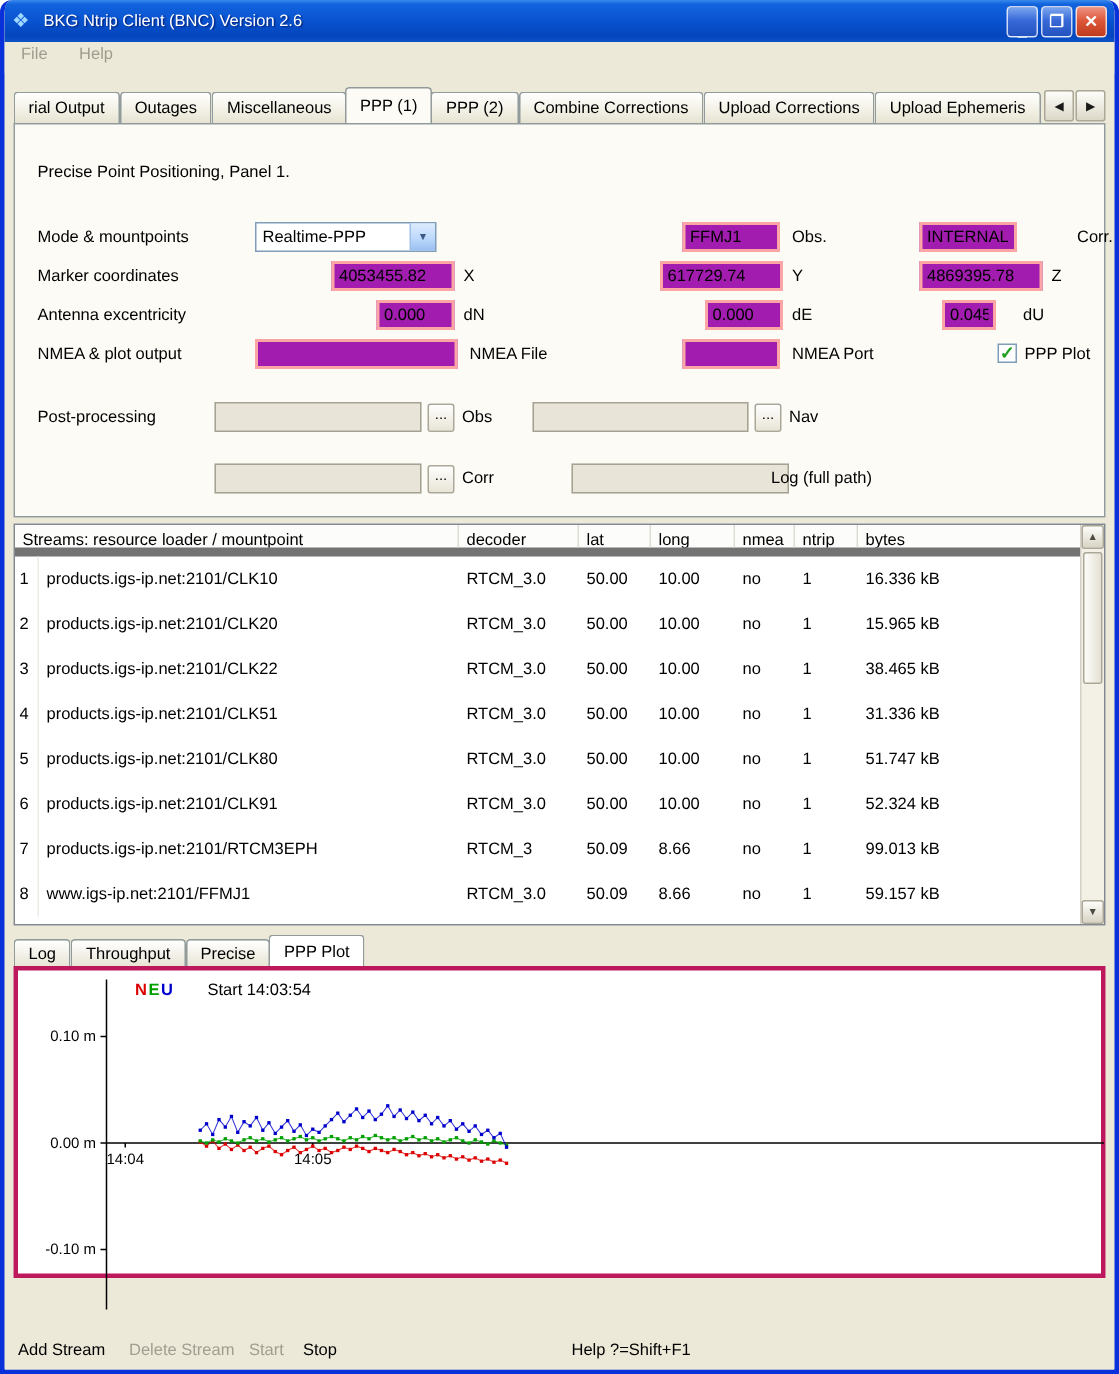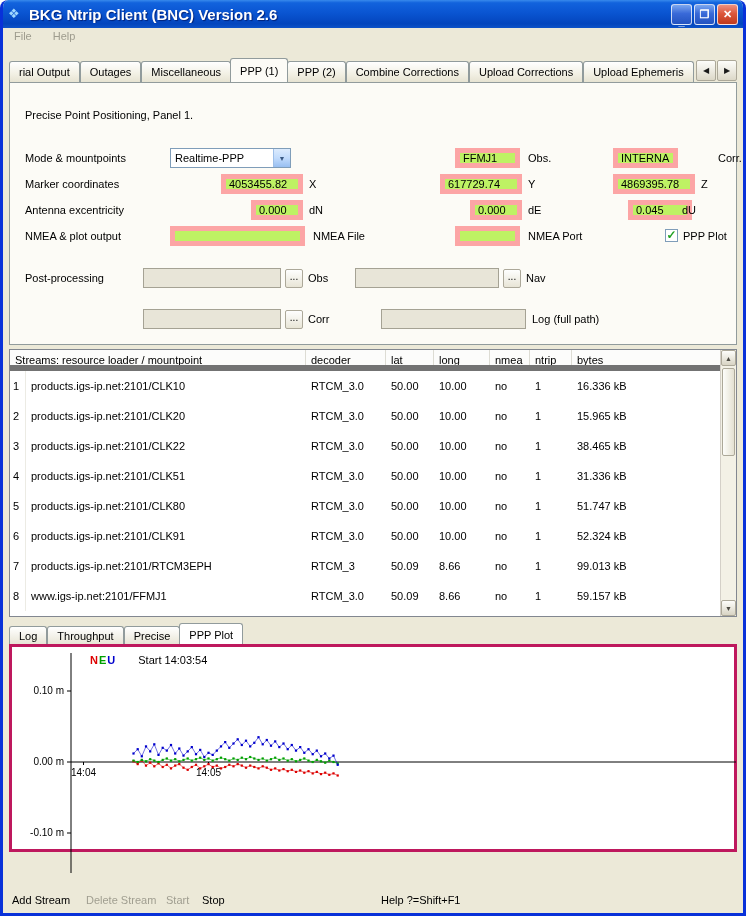--- a/index.html
+++ b/index.html
@@ -12,21 +12,21 @@
     border-radius:8px 8px 0 0; background:#ece9d8; overflow:hidden;
   }
 
   
   .titlebar {
     height:28px; display:flex; align-items:center; padding:0 5px;
     background: linear-gradient(180deg,#388aec 0%,#1263dd 10%,#0a55d2 45%,#0345bd 85%,#0d53c8 100%);
     border-radius:5px 5px 0 0;
   }
   .title-icon { width:18px; height:16px; color:#9fd8ff; font-size:13px; line-height:16px; margin-right:3px; }
-  .title-text { color:#fff; font-weight:bold; font-size:15px; text-shadow:1px 1px 1px #00227a; flex:1; white-space:nowrap; overflow:hidden; }
+  .title-text { color:#fff; font-weight:normal; font-size:11px; text-shadow:1px 1px 1px #00227a; flex:1; white-space:nowrap; overflow:hidden; }
   .win-btn {
     width:21px; height:21px; margin-left:2px; border:1px solid rgba(255,255,255,.75); border-radius:3px;
     color:#fff; font-weight:bold; font-size:11px; display:flex; align-items:center; justify-content:center;
     background: linear-gradient(180deg,#7ba7ef 0%,#3969d8 45%,#2353c0 100%); cursor:default;
   }
   .win-btn.min span { align-self:flex-end; line-height:6px; }
   .win-btn.close { background: linear-gradient(180deg,#ee9180 0%,#dd573b 45%,#c03a1d 100%); }
 
   
   .menubar { height:21px; display:flex; align-items:flex-start; padding-left:9px; gap:17px; background:#ece9d8; }
@@ -50,21 +50,21 @@
     display:flex; align-items:center; justify-content:center; font-size:8px; color:#1a1a1a; margin-left:1px; border-radius:2px;
   }
 
   
   .pane {
     position:relative; margin:0 6px; height:263px; background:#fcfbf6; border:1px solid #919b9c; border-top:1px solid #919b9c;
     z-index:2;
   }
   .abs { position:absolute; white-space:nowrap; }
   .field {
-    position:absolute; height:20px; border:5px solid #fca5a5; background:#bef264; font-family:"Liberation Sans",sans-serif;
+    position:absolute; height:20px; border:2px solid #fca5a5; background:#a21caf; font-family:"Liberation Sans",sans-serif;
     font-size:11px; padding:1px 3px; color:#000;
   }
   .field:disabled, .field.disabled { background:#e8e5d8; border:1px solid #a5a294; color:#6f6d60; }
   .combo {
     position:absolute; height:20px; border:1px solid #7f9db9; background:#fff; display:flex; align-items:center;
   }
   .combo .combo-text { flex:1; padding:0 4px; }
   .combo .combo-arrow {
     width:17px; height:18px; background:linear-gradient(180deg,#dcebfd 0%,#c1dbfc 50%,#98bff1 100%);
     border-left:1px solid #9ebfe8; display:flex; align-items:center; justify-content:center; font-size:7px; color:#3a5a84;
@@ -186,21 +186,21 @@
     <input class="field" style="left: 430px; top: 91px; width: 82px;" value="617729.74">
     <div class="abs" style="left:518px; top:95px;">Y</div>
     <input class="field" style="left: 603px; top: 91px; width: 82px;" value="4869395.78">
     <div class="abs" style="left:691px; top:95px;">Z</div>
 
     <div class="abs" style="left:15px; top:121px;">Antenna excentricity</div>
     <input class="field" style="left: 241px; top: 117px; width: 52px;" value="0.000">
     <div class="abs" style="left:299px; top:121px;">dN</div>
     <input class="field" style="left: 460px; top: 117px; width: 52px;" value="0.000">
     <div class="abs" style="left:518px; top:121px;">dE</div>
-    <input class="field" style="left: 618px; top: 117px; width: 64px;" value="0.045">
+    <input class="field" style="left: 618px; top: 117px; width: 36px;" value="0.045">
     <div class="abs" style="left:672px; top:121px;">dU</div>
 
     <div class="abs" style="left:15px; top:147px;">NMEA &amp; plot output</div>
     <input class="field" style="left: 160px; top: 143px; width: 135px;" value="">
     <div class="abs" style="left:303px; top:147px;">NMEA File</div>
     <input class="field" style="left: 445px; top: 143px; width: 65px;" value="">
     <div class="abs" style="left:518px; top:147px;">NMEA Port</div>
     <div class="checkbox checked" style="left:655px; top:146px;"></div>
     <div class="abs" style="left:673px; top:147px;">PPP Plot</div>
 
@@ -209,21 +209,21 @@
     <div class="browse-btn" style="left:275px; top:186px;">...</div>
     <div class="abs" style="left:298px; top:189px;">Obs</div>
     <input class="field disabled" disabled="" style="left: 345px; top: 185px; width: 144px;">
     <div class="browse-btn" style="left:493px; top:186px;">...</div>
     <div class="abs" style="left:516px; top:189px;">Nav</div>
 
     <input class="field disabled" disabled="" style="left: 133px; top: 226px; width: 138px;">
     <div class="browse-btn" style="left:275px; top:227px;">...</div>
     <div class="abs" style="left:298px; top:230px;">Corr</div>
     <input class="field disabled" disabled="" style="left: 371px; top: 226px; width: 145px;">
-    <div class="abs" style="left:522px; top:230px;">Log (full path)</div>
+    <div class="abs" style="left:504px; top:230px;">Log (full path)</div>
   </div>
 
   <div class="streams">
     <div class="streams-main">
       <div class="stream-header">
         <div>Streams:   resource loader / mountpoint</div>
         <div>decoder</div>
         <div>lat</div>
         <div>long</div>
         <div>nmea</div>

